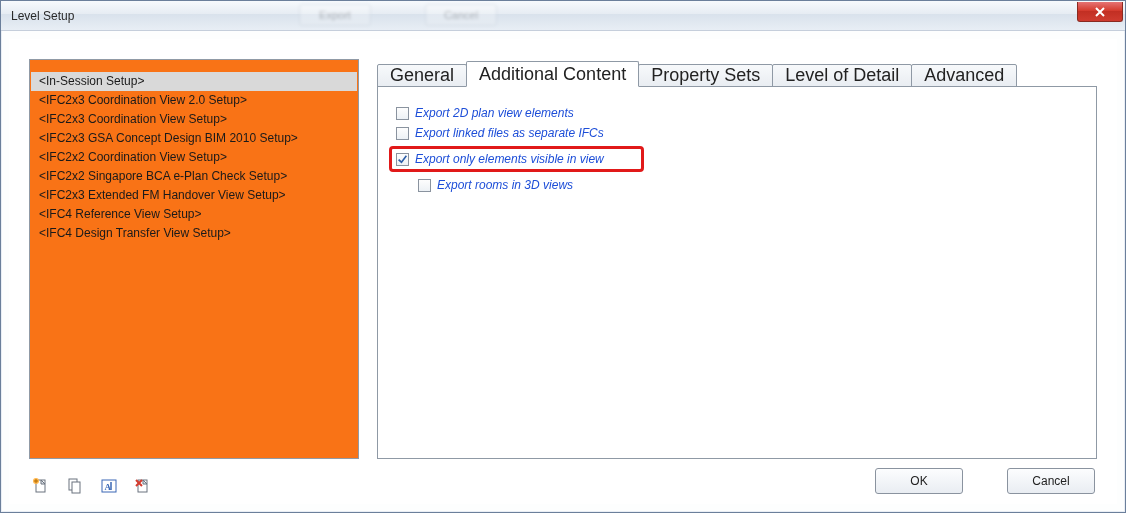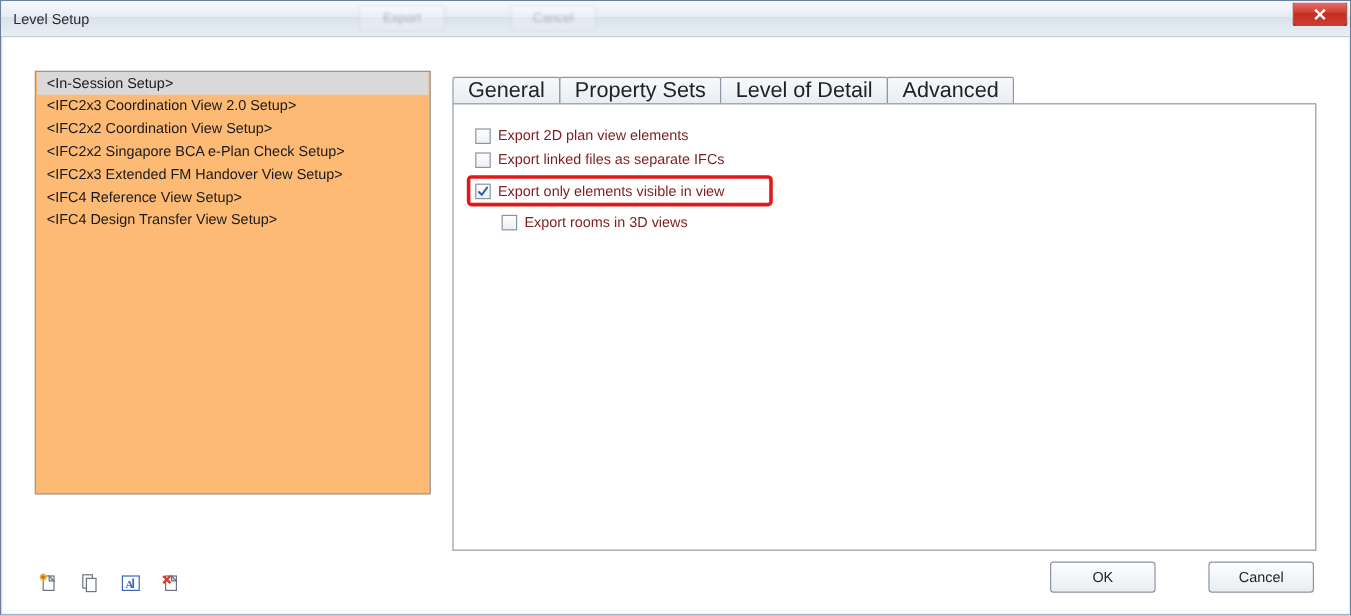--- a/index.html
+++ b/index.html
@@ -58,24 +58,24 @@
     position: relative;
     background: #fff;
     margin: 8px;
     height: calc(100% - 30px - 16px);
     border: 0;
   }
 
   .left-box {
     position: absolute;
     left: 20px; top: 20px;
-    width: 330px; height: 353px;
+    width: 330px; height: 400px;
     border: 1px solid #909aa6;
-    background: #fdba74;
-    padding: 0 1px;
+    background: #f97316;
+    padding: 12px 1px;
     overflow: hidden;
   }
   .setup-item {
     padding: 1px 8px 1px 8px;
     cursor: default;
     white-space: nowrap;
     font-size: 12px;
     color: #1a1a1a;
     line-height: 17px;
   }
@@ -125,21 +125,22 @@
     left: 368px; top: 47px; right: 20px; height: 373px;
     border: 1px solid #8f99a5;
     padding: 16px 16px;
     background: #fff;
   }
   .chkrow {
     display:flex; align-items:center;
     gap: 6px;
     padding: 3px 2px;
     font-size: 12px;
-    color: #7f1d1d;
+    color: #1d4ed8;
+    font-style: italic;
   }
   .chkrow .chkbox {
     width: 13px; height: 13px;
     border: 1px solid #8a939f;
     background: linear-gradient(#fdfdfd,#edf1f5);
     display:flex; align-items:center; justify-content:center;
   }
   .chkrow .chkbox.checked::after {
     content: "";
     width: 9px; height: 9px;
@@ -189,20 +190,22 @@
           <path d="M2 2 L10 10 M10 2 L2 10" stroke="#fff" stroke-width="2" fill="none"></path>
         </svg>
     </div>
   </div>
 
   <div class="content">
 
     <div class="left-box">
       <div class="setup-item selected">&lt;In-Session Setup&gt;</div>
       <div class="setup-item">&lt;IFC2x3 Coordination View 2.0 Setup&gt;</div>
+      <div class="setup-item">&lt;IFC2x3 Coordination View Setup&gt;</div>
+      <div class="setup-item">&lt;IFC2x3 GSA Concept Design BIM 2010 Setup&gt;</div>
       <div class="setup-item">&lt;IFC2x2 Coordination View Setup&gt;</div>
       <div class="setup-item">&lt;IFC2x2 Singapore BCA e-Plan Check Setup&gt;</div>
       <div class="setup-item">&lt;IFC2x3 Extended FM Handover View Setup&gt;</div>
       <div class="setup-item">&lt;IFC4 Reference View Setup&gt;</div>
       <div class="setup-item">&lt;IFC4 Design Transfer View Setup&gt;</div>
     </div>
 
     <div class="toolbar-icons">
       <div class="ticon">
         <svg width="18" height="18" viewBox="0 0 18 18">
@@ -229,20 +232,21 @@
         <svg width="18" height="18" viewBox="0 0 18 18">
           <rect x="4" y="3" width="9" height="12" fill="#fff" stroke="#6a737f" stroke-width="1"></rect>
           <path d="M9 3 L13 7 L9 7 Z" fill="#dfe4ea" stroke="#6a737f" stroke-width="1"></path>
           <path d="M2 3 L8 9 M8 3 L2 9" stroke="#d43b2e" stroke-width="2"></path>
         </svg>
       </div>
     </div>
 
     <div class="tabstrip">
       <div class="tab">General</div>
+      <div class="tab active">Additional Content</div>
       <div class="tab">Property Sets</div>
       <div class="tab">Level of Detail</div>
       <div class="tab">Advanced</div>
     </div>
 
     <div class="tabpanel">
       <div class="chkrow">
         <span class="chkbox"></span>
         <span>Export 2D plan view elements</span>
       </div>

